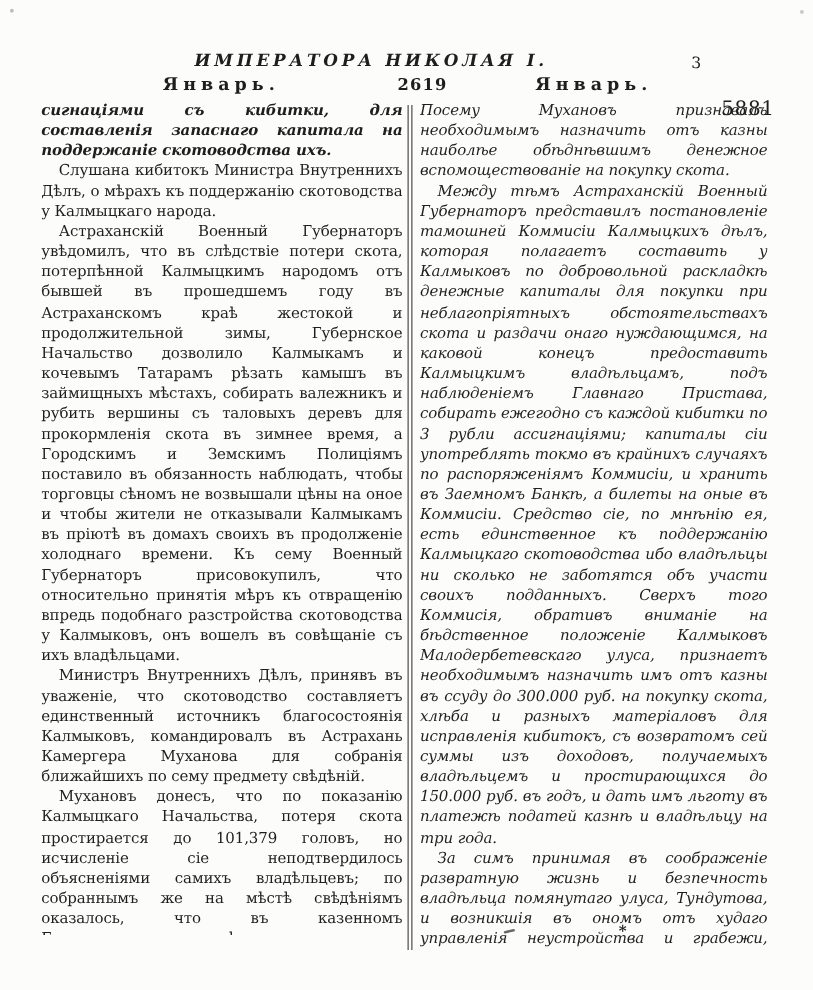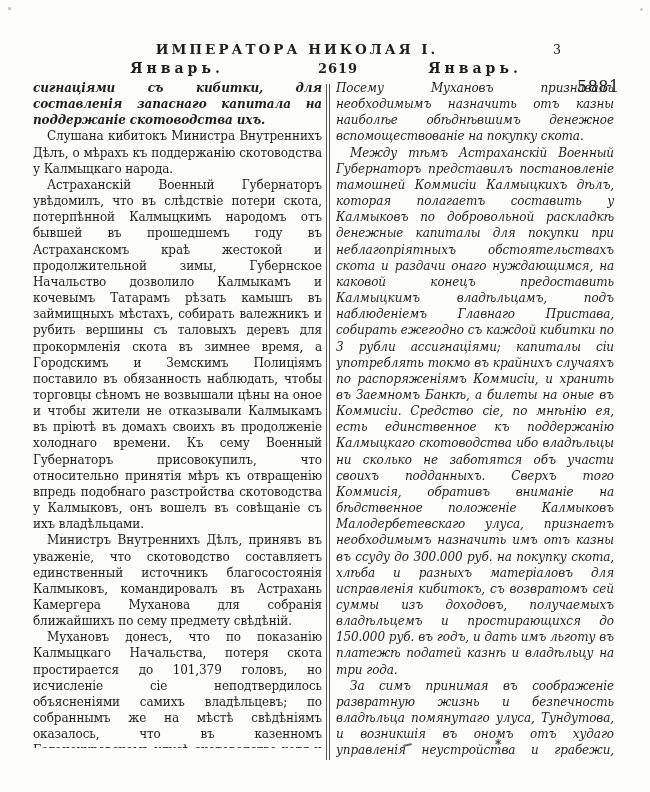--- a/index.html
+++ b/index.html
@@ -22,20 +22,21 @@
   .running-title {
     position: absolute;
     top: 41px;
     left: 137px;
     width: 320px;
     text-align: center;
     font-size: 13.5px;
     font-weight: 700;
     letter-spacing: 3px;
     white-space: nowrap;
+    font-style: italic;
   }
   .page-number {
     position: absolute;
     top: 42px;
     left: 553px;
     font-size: 12.5px;
   }
   .month {
     position: absolute;
     top: 60px;

